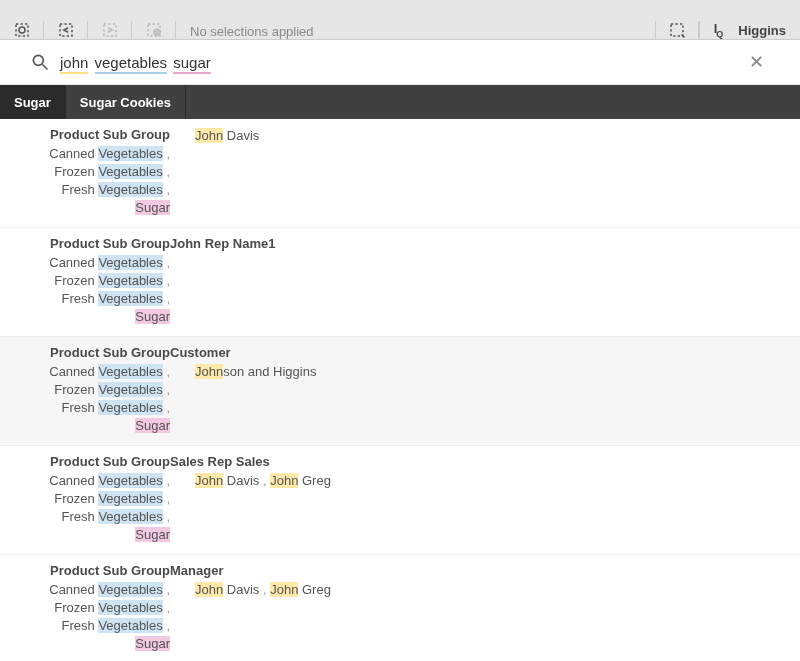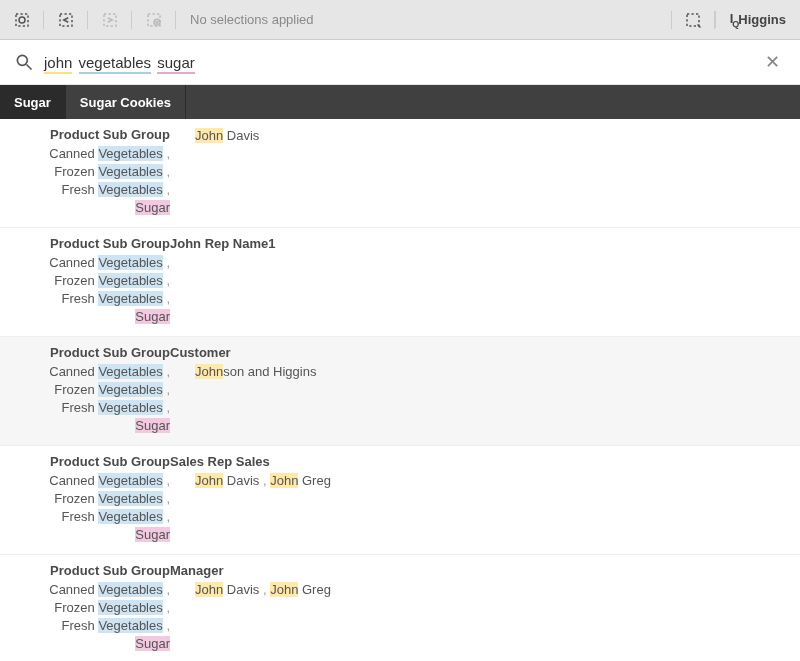--- a/index.html
+++ b/index.html
@@ -11,21 +11,21 @@
     background: #fff;
     width: 800px;
   }
 
   
   .toolbar {
     height: 40px;
     background: #e6e6e6;
     border-bottom: 1px solid #ccc;
     display: flex;
-    align-items: center;
+    align-items: flex-end;
   }
   .toolbar .tb-btn {
     width: 44px;
     display: flex;
     align-items: center;
     justify-content: center;
     border-right: 1px solid #ccc;
     color: #555;
   }
   .toolbar .tb-btn.disabled { color: #bbb; }
@@ -36,34 +36,34 @@
     align-items: center;
     padding-left: 14px;
     color: #8a8a8a;
     font-size: 13px;
   }
   .toolbar .spacer-right { border-left: 1px solid #ccc; }
   .toolbar .insights-btn {
     display: flex;
     align-items: center;
     padding: 0 14px;
-    gap: 0;
+    gap: 16px;
     color: #444;
     font-weight: 600;
     font-size: 13px;
     border-left: 1px solid #ccc;
   }
   .toolbar .insights-btn .iq { font-weight: 700; letter-spacing: -1px; }
 
   
   .search-row {
     height: 45px;
     display: flex;
     align-items: center;
-    padding: 0 14px;
+    padding: 0 30px;
     border-bottom: 1px solid #e7e7e7;
   }
   .search-row .mag { width: 20px; height: 20px; color: #555; margin-right: 10px; flex-shrink:0;}
   .search-row .search-terms { flex: 1; font-size: 15px; color: #333; }
   .search-row .term {
     padding-bottom: 1px;
     border-bottom: 2px solid transparent;
     margin-right: 2px;
   }
   .term.t-john  { border-bottom-color: #ffdf80; }

